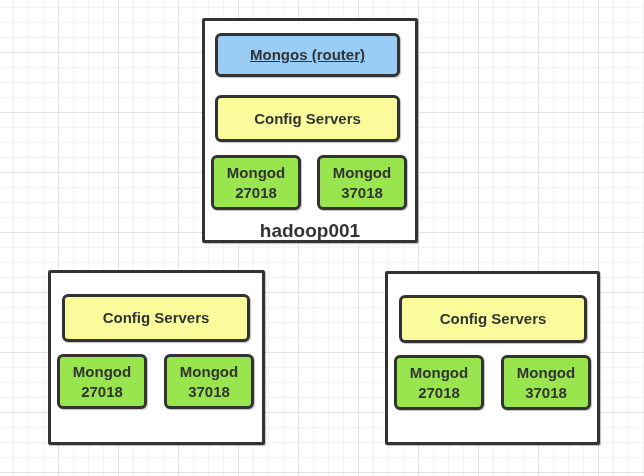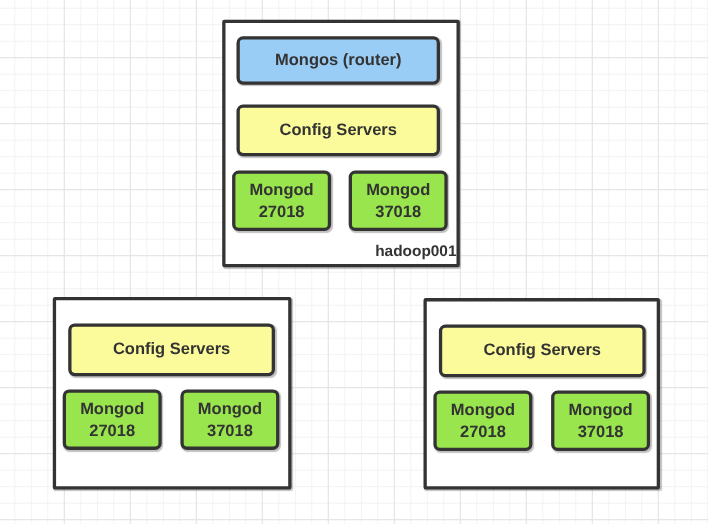--- a/index.html
+++ b/index.html
@@ -42,38 +42,38 @@
     position:absolute;
     box-sizing:border-box;
     border:3px solid var(--border-color);
     border-radius:6px;
     display:flex;align-items:center;justify-content:center;
     text-align:center;
     font-weight:bold;font-size:15px;line-height:1.3;
     color:var(--text-color);
     box-shadow:1px 1px 1px rgba(0,0,0,0.25);
   }
-  .router{background:var(--router-fill);}
+  .router{background:var(--router-fill);text-decoration:underline;}
   .config{background:var(--config-fill);}
   .mongod{background:var(--mongod-fill);}
   
   .node-1 .router       {left:10px; top:12px;  width:185px; height:44px;}
   .node-1 .config       {left:10px; top:74px;  width:185px; height:47px;}
   .node-1 .mongod.slot-a{left:6px;  top:134px; width:90px;  height:55px;}
   .node-1 .mongod.slot-b{left:112px;top:134px; width:90px;  height:55px;}
   .node-1 .node-label   {top:199px;}
   
   .node-2 .config, .node-3 .config        {left:11px; top:21px; width:188px; height:48px;}
   .node-2 .mongod.slot-a, .node-3 .mongod.slot-a{left:6px;  top:81px; width:90px; height:55px;}
   .node-2 .mongod.slot-b, .node-3 .mongod.slot-b{left:113px;top:81px; width:90px; height:55px;}
   .node-2 .node-label, .node-3 .node-label{top:148px;}
   .node-label{
     position:absolute;left:0;width:100%;
-    text-align:right;
-    font-weight:bold;font-size:14px;
+    text-align:center;
+    font-weight:bold;font-size:19px;
     color:var(--text-color);
   }
 </style>
 </head>
 <body>
 
 <div class="canvas">
 
   <div class="node node-1">
     <div class="box router">

